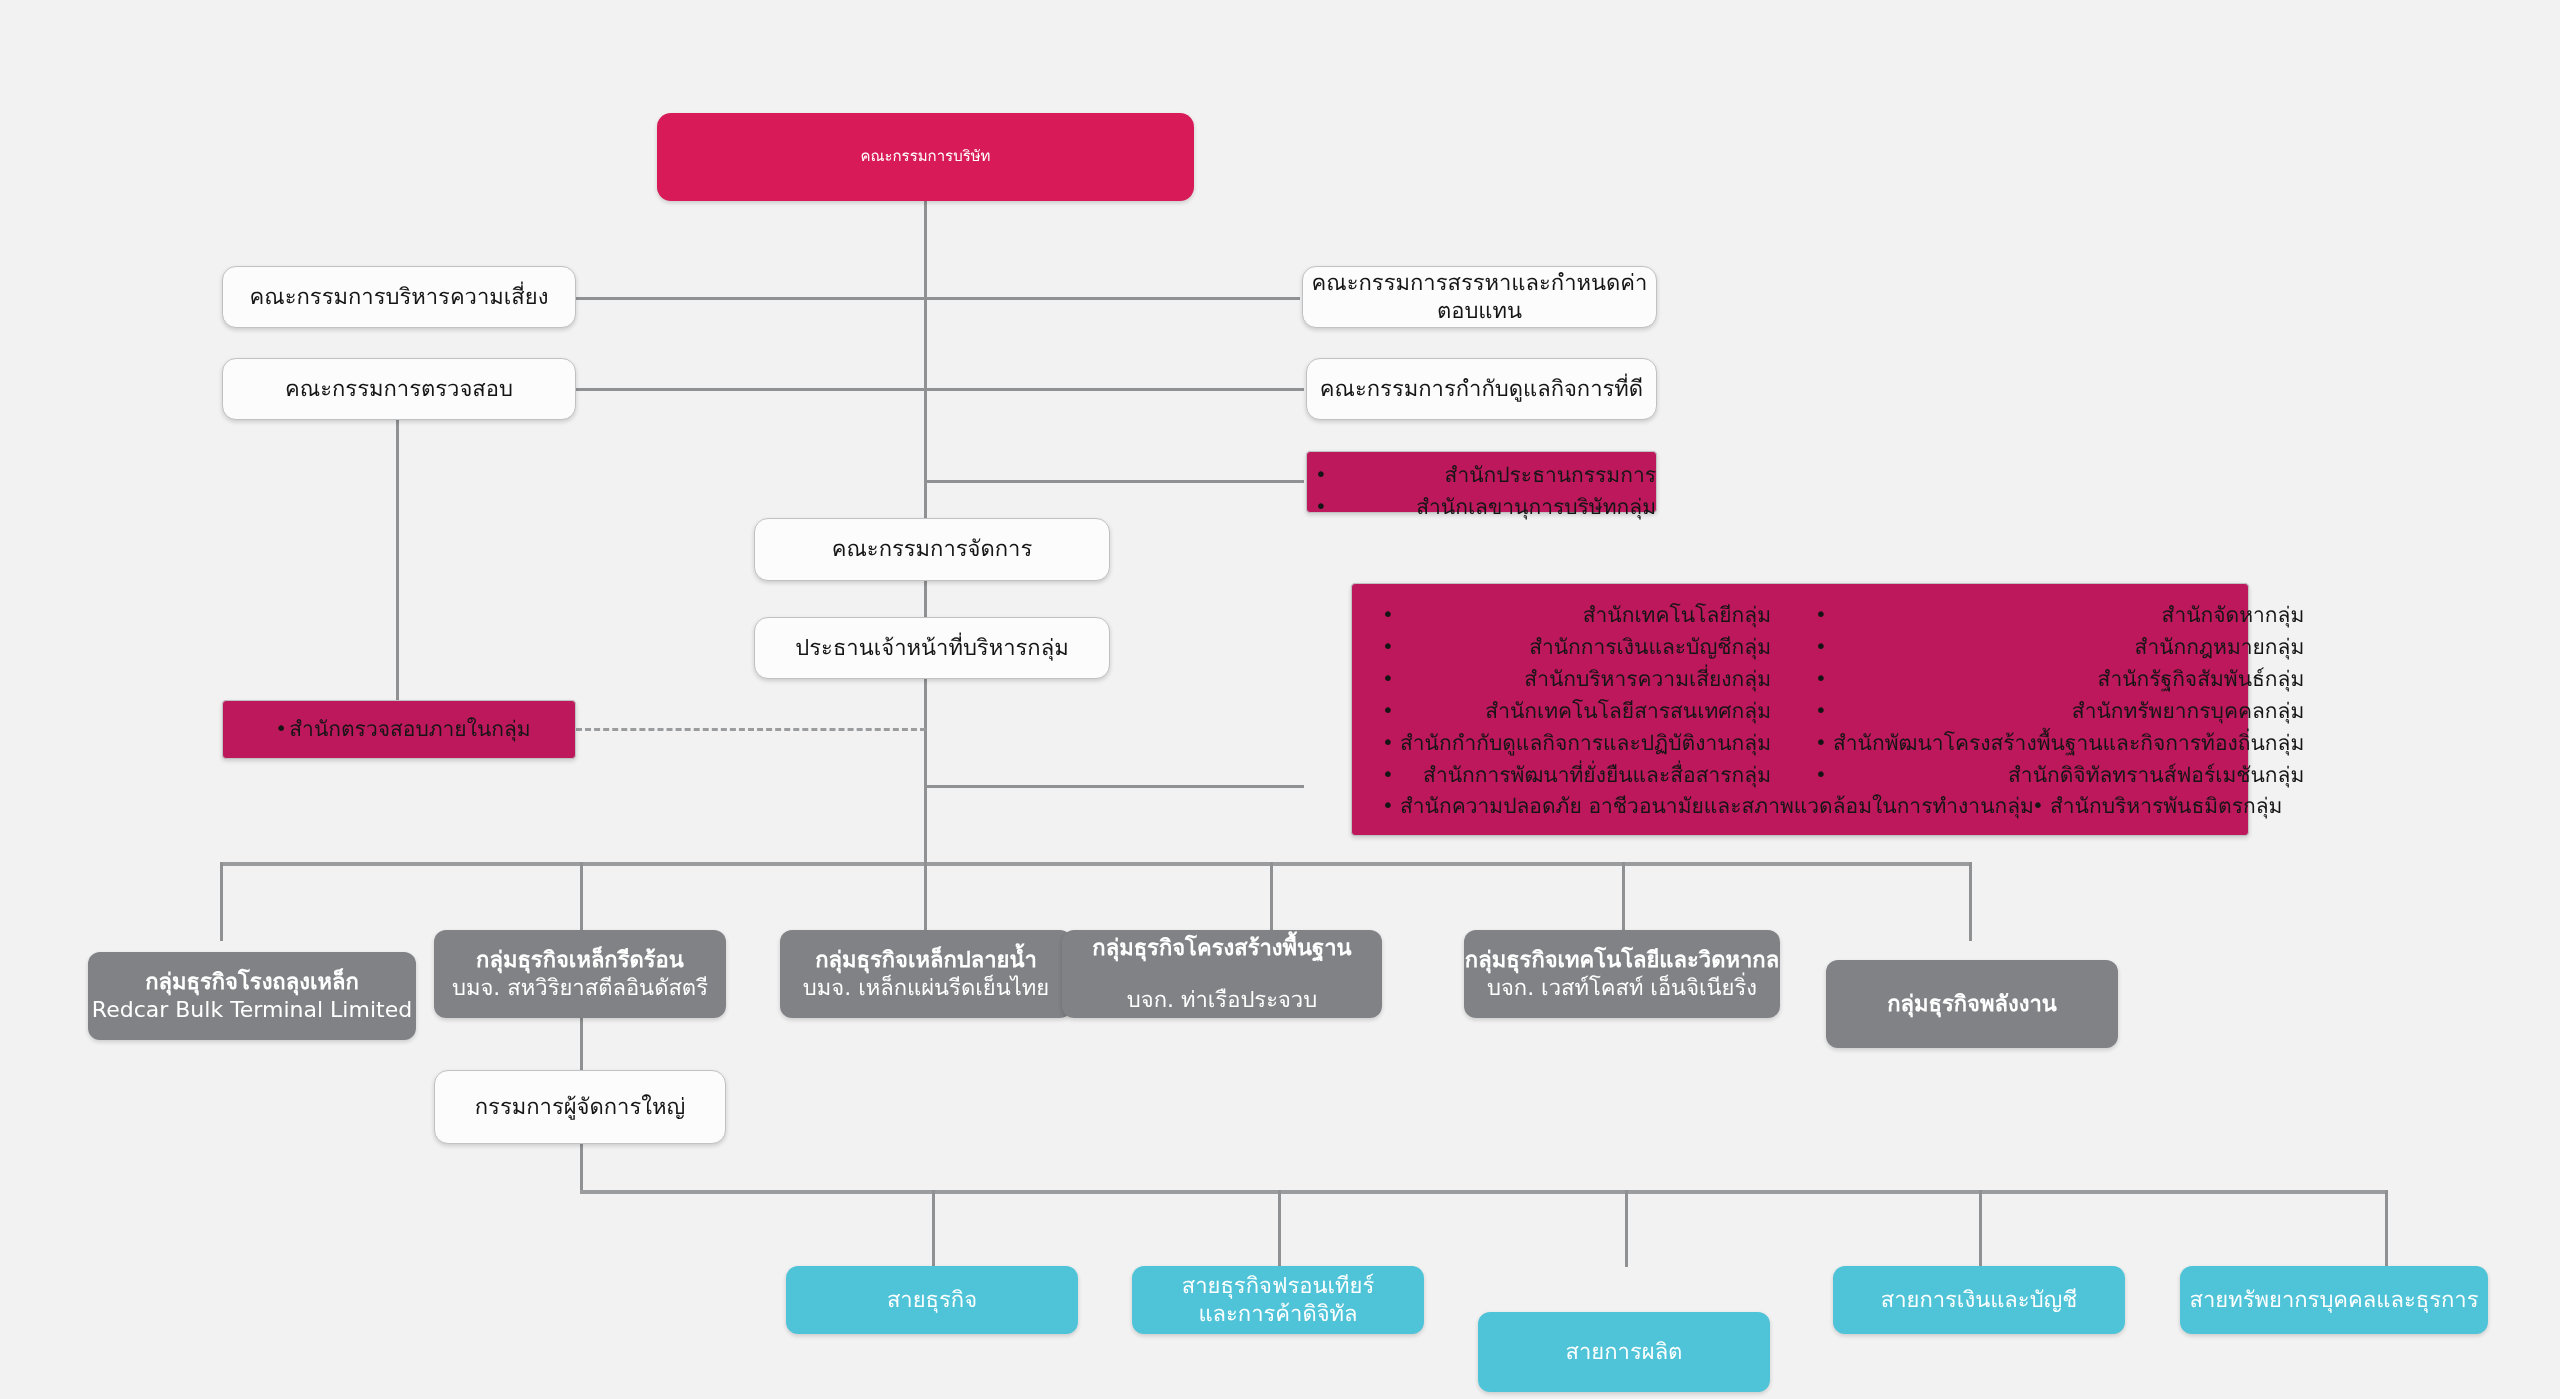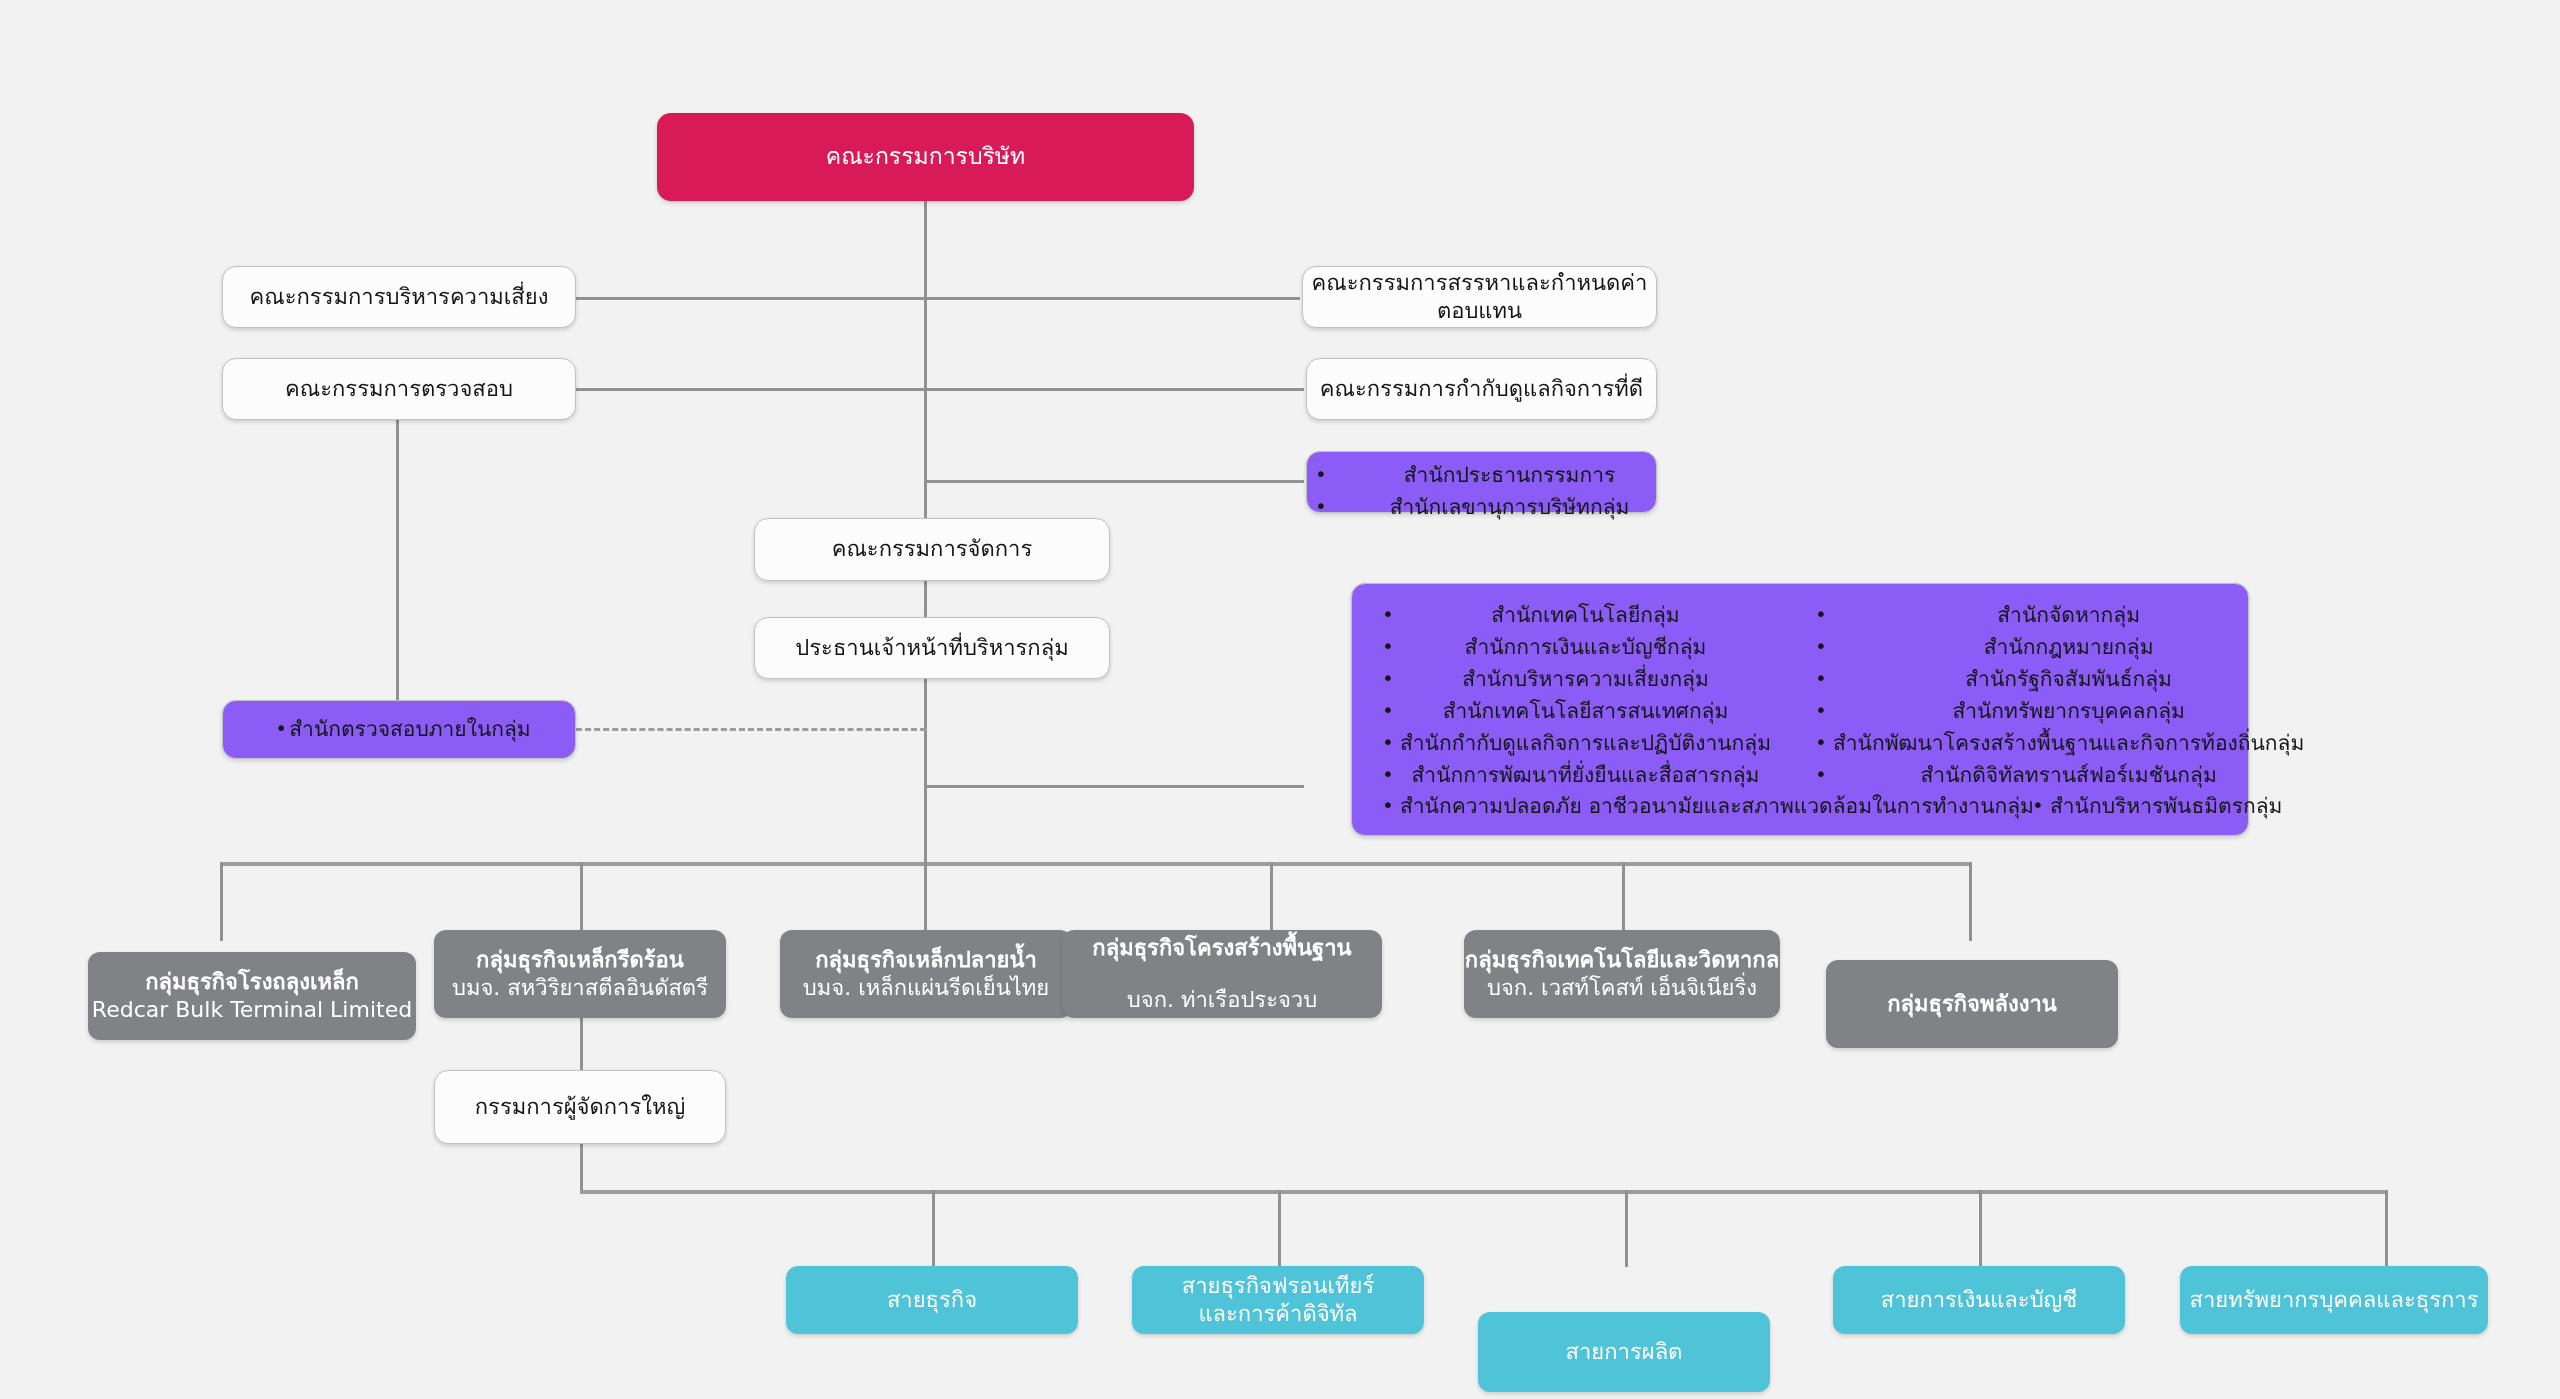--- a/index.html
+++ b/index.html
@@ -31,21 +31,21 @@
     justify-content: center;
     text-align: center;
     line-height: 1.28;
     box-shadow: 0 2px 4px rgba(0,0,0,.16);
   }
 
   .node.root {
     background: #d81b58;
     color: #ffffff;
     border-radius: 14px;
-    font-size: 23px;
+    font-size: 15px;
   }
   .node.white {
     background: #fcfcfc;
     color: #151515;
     border: 1.5px solid #bfc1c3;
     border-radius: 14px;
     font-size: 22px;
   }
   .node.gray {
     background: #808285;
@@ -59,27 +59,28 @@
     color: #ffffff;
     border-radius: 12px;
     font-size: 22px;
   }
 
   .node.gray .l1 { font-weight: 600; }
   .node.gray .l2 { font-weight: 400; }
 
   
   .node.bullets {
-    background: #8b5cf6;
+    background: #be185d;
     border: 1.5px solid #bfc1c3;
-    border-radius: 14px;
+    border-radius: 4px;
     color: #151515;
     font-size: 21px;
     display: block;
     padding: 14px 0 14px 0;
+    text-align: right;
   }
   .node.bullets ul { list-style: none; }
   .node.bullets li {
     position: relative;
     padding-left: 26px;
     line-height: 1.52;
     white-space: nowrap;
   }
   .node.bullets li::before {
     content: "\2022";

